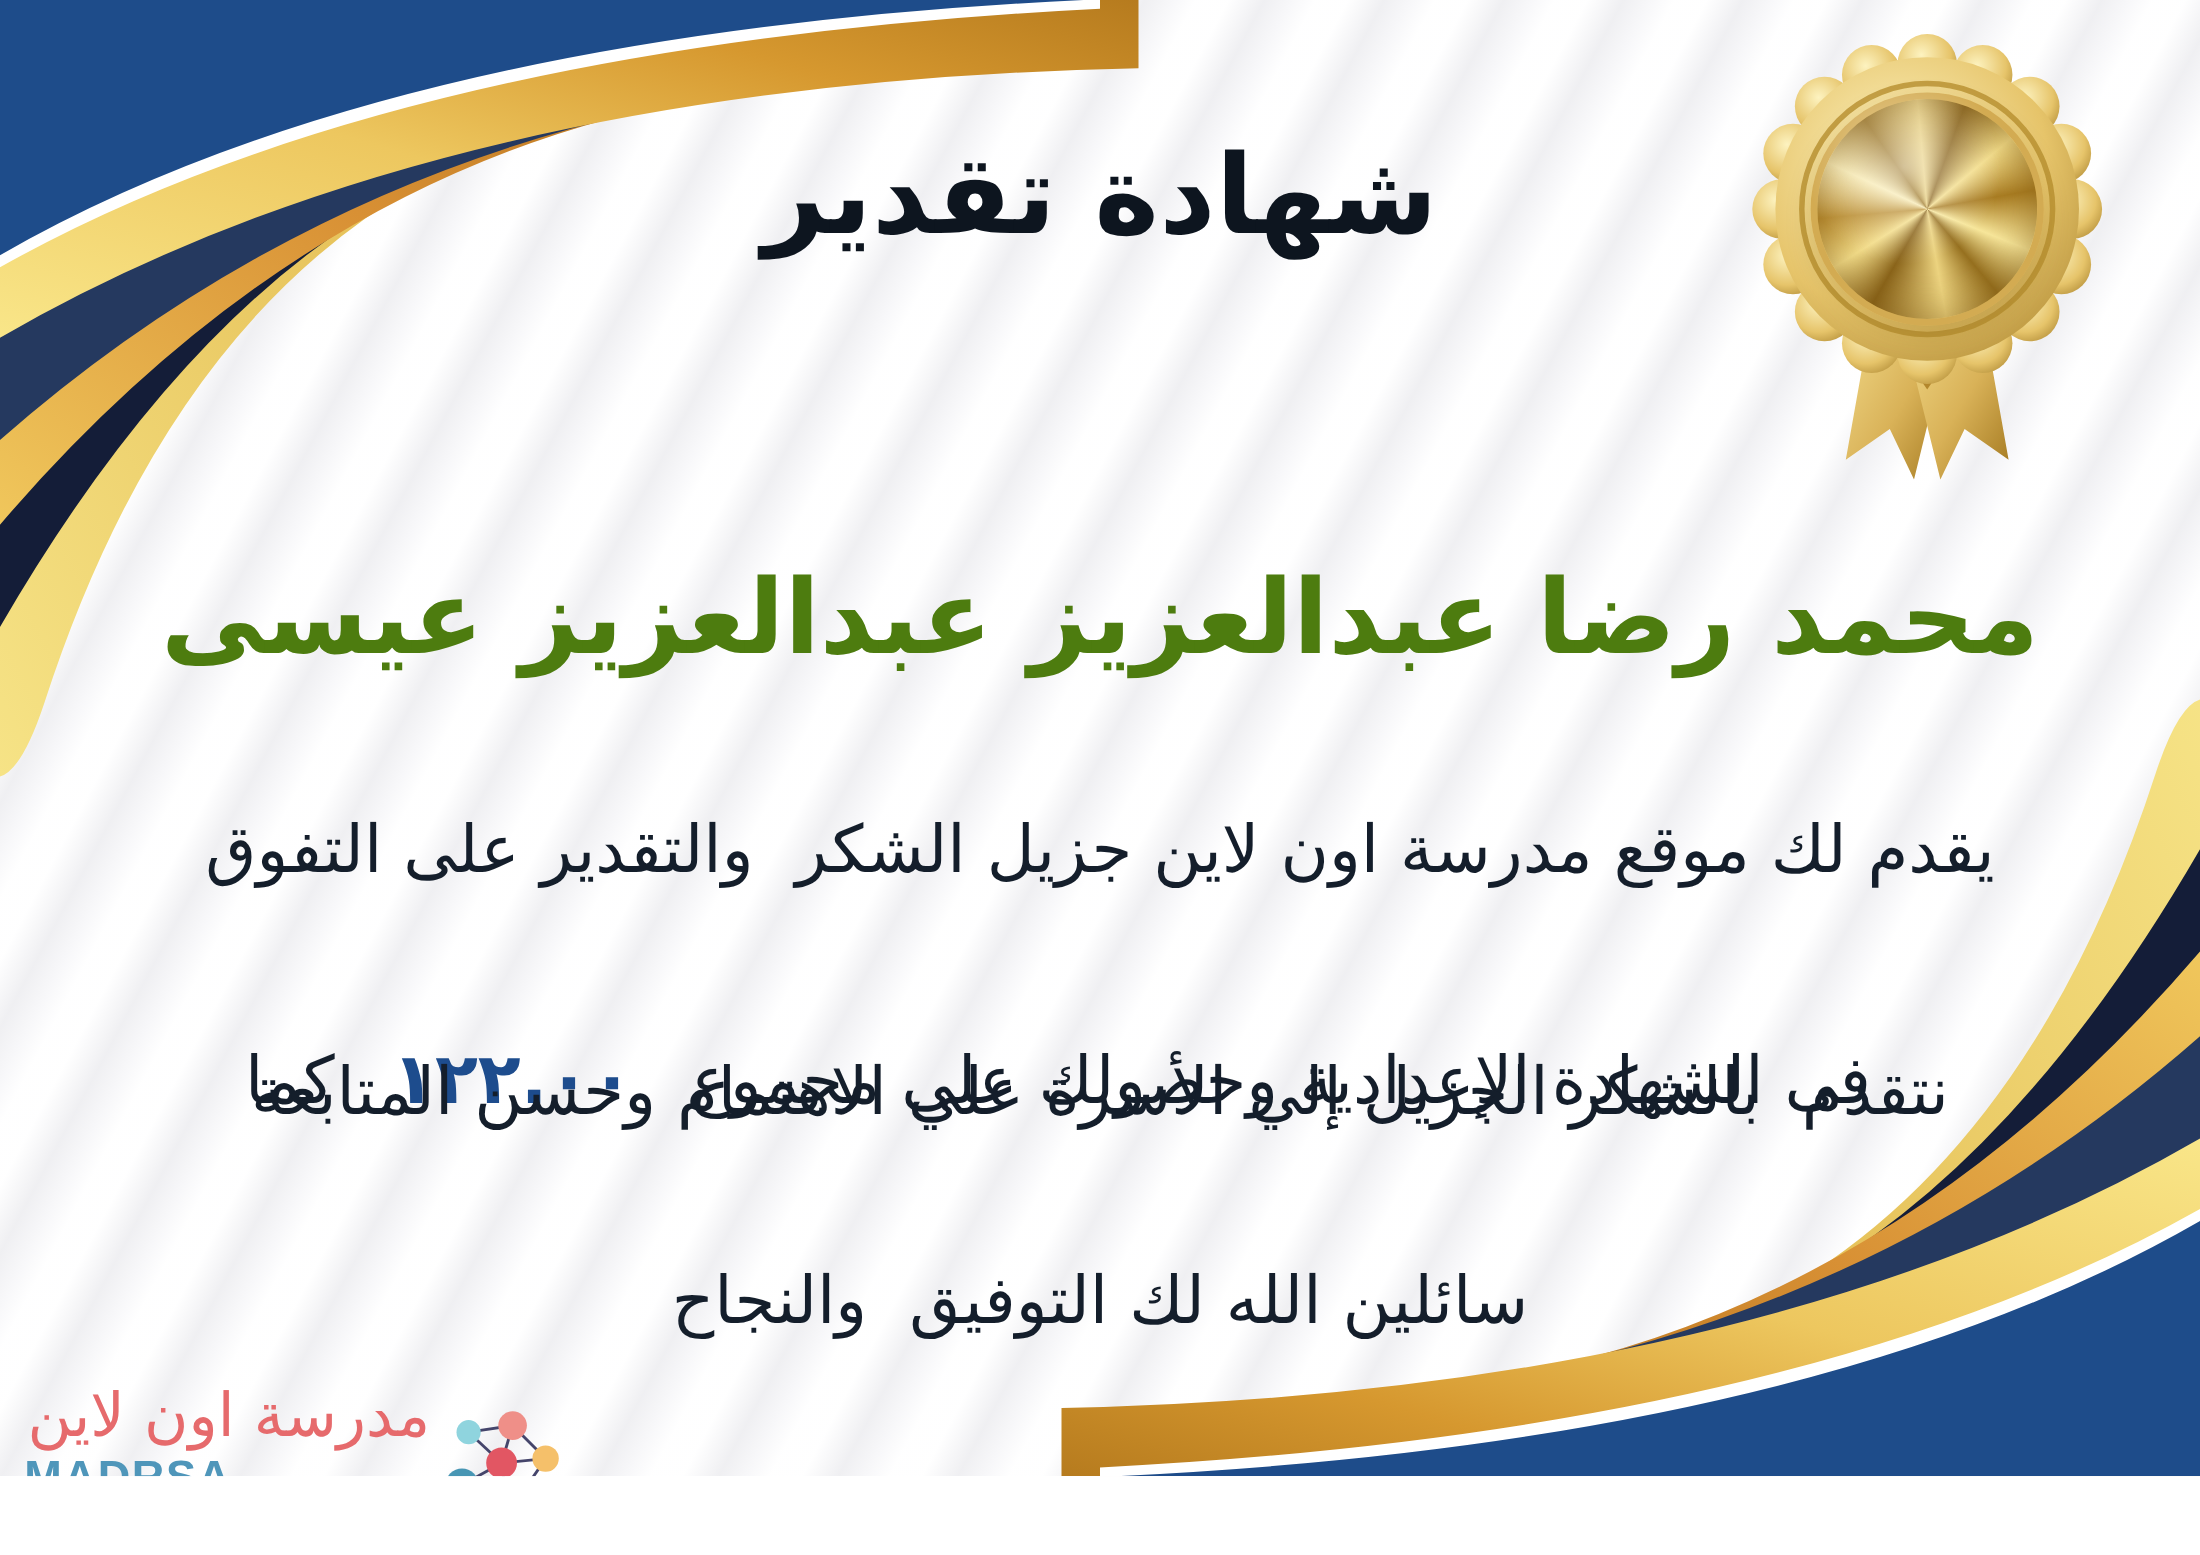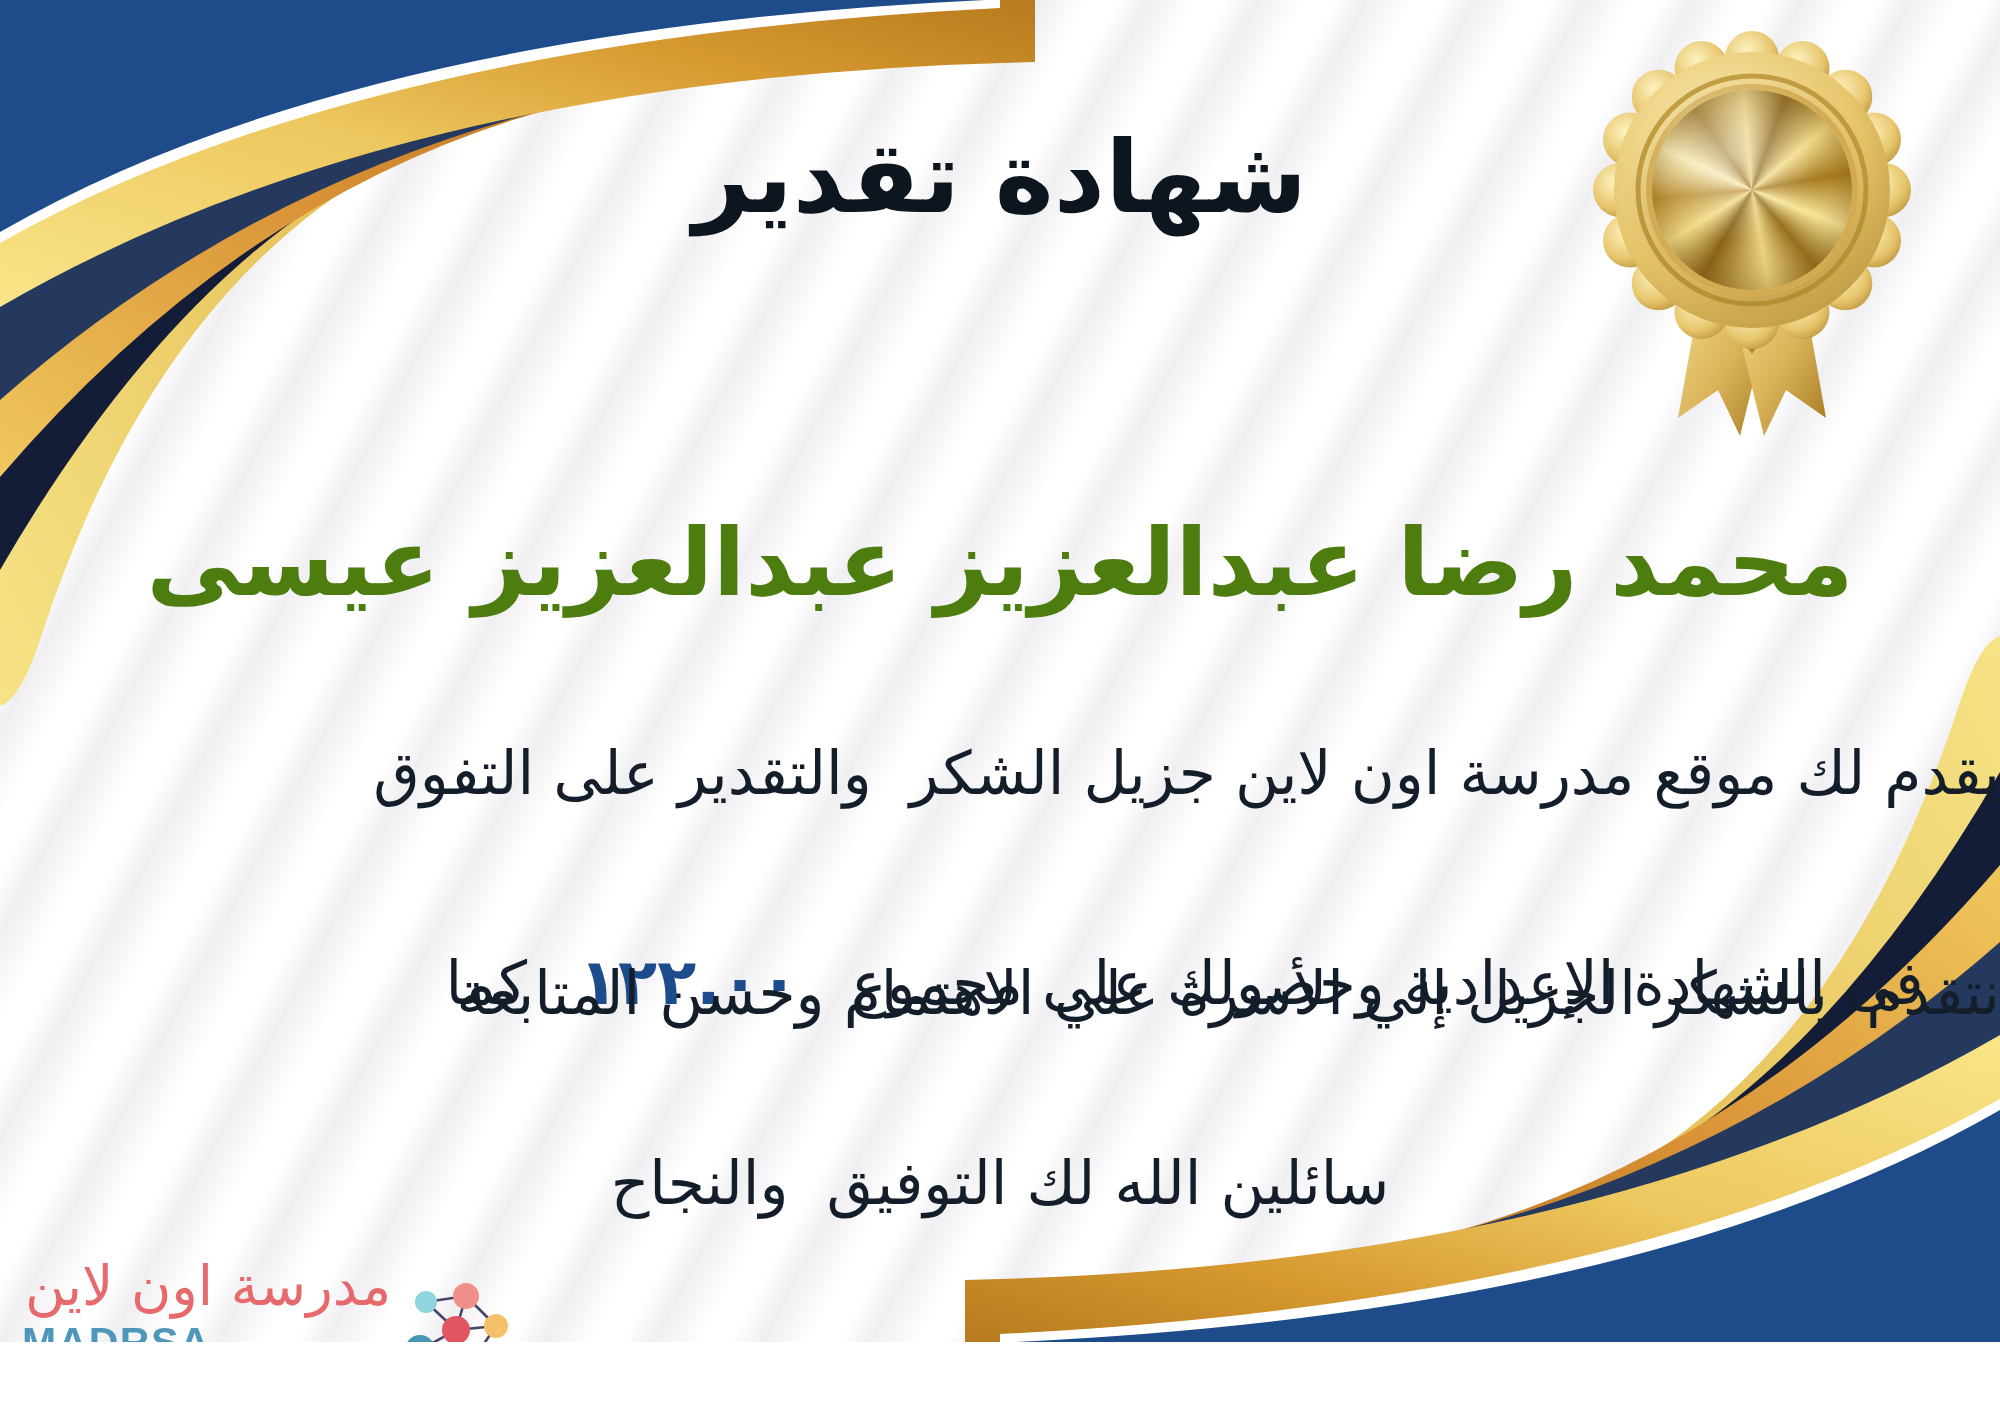--- a/index.html
+++ b/index.html
@@ -33,21 +33,21 @@
   }
   .medal-shine{
     position:absolute;left:54px;top:56px;width:212px;height:212px;border-radius:50%;
     background:radial-gradient(circle at 40% 32%, rgba(255,255,255,.5) 0%, rgba(255,255,255,0) 46%);
     pointer-events:none;
   }
   
   .txt{position:absolute;left:0;width:100%;text-align:center;direction:rtl;white-space:pre-wrap;}
   .title{top:105px;font-size:100px;line-height:1.45;color:#0d151f;font-weight:600;letter-spacing:.01em;}
   .name{top:492px;font-size:94px;line-height:1.5;color:#4d7c0f;font-weight:bold;}
-  .body-line{font-size:60px;line-height:1.6;color:#141e2b;text-align:right;}
+  .body-line{font-size:60px;line-height:1.6;color:#141e2b;}
   .line1{top:725px;}
   .line2{top:835px;}
   .line3{top:945px;}
   .closing{top:1135px;font-size:60px;line-height:1.6;color:#141e2b;}
   .score{color:#1d4c8d;font-weight:bold;margin:0 52px;font-size:64px;}
   
   .logo{position:absolute;left:22px;top:1256px;display:flex;flex-direction:row;align-items:center;}
   .logo-text{width:372px;display:flex;flex-direction:column;align-items:center;}
   .logo-ar{direction:rtl;font-size:55px;font-weight:normal;color:#e66a6c;line-height:1.1;}
   .logo-en{font-family:"Liberation Sans",sans-serif;font-size:41px;font-weight:bold;color:#4f96ba;letter-spacing:1.5px;line-height:1.25;}

